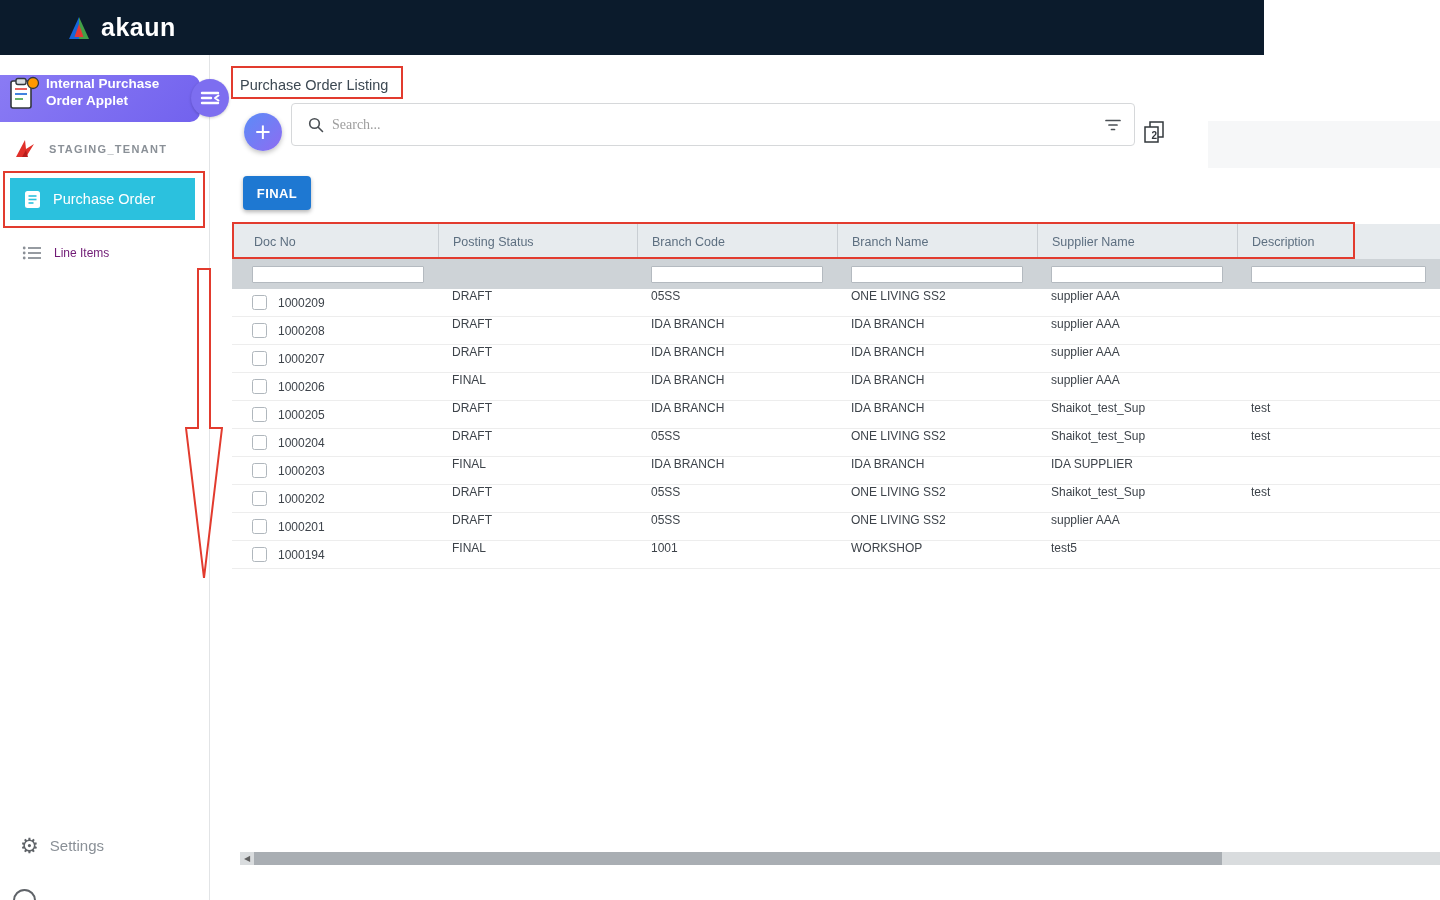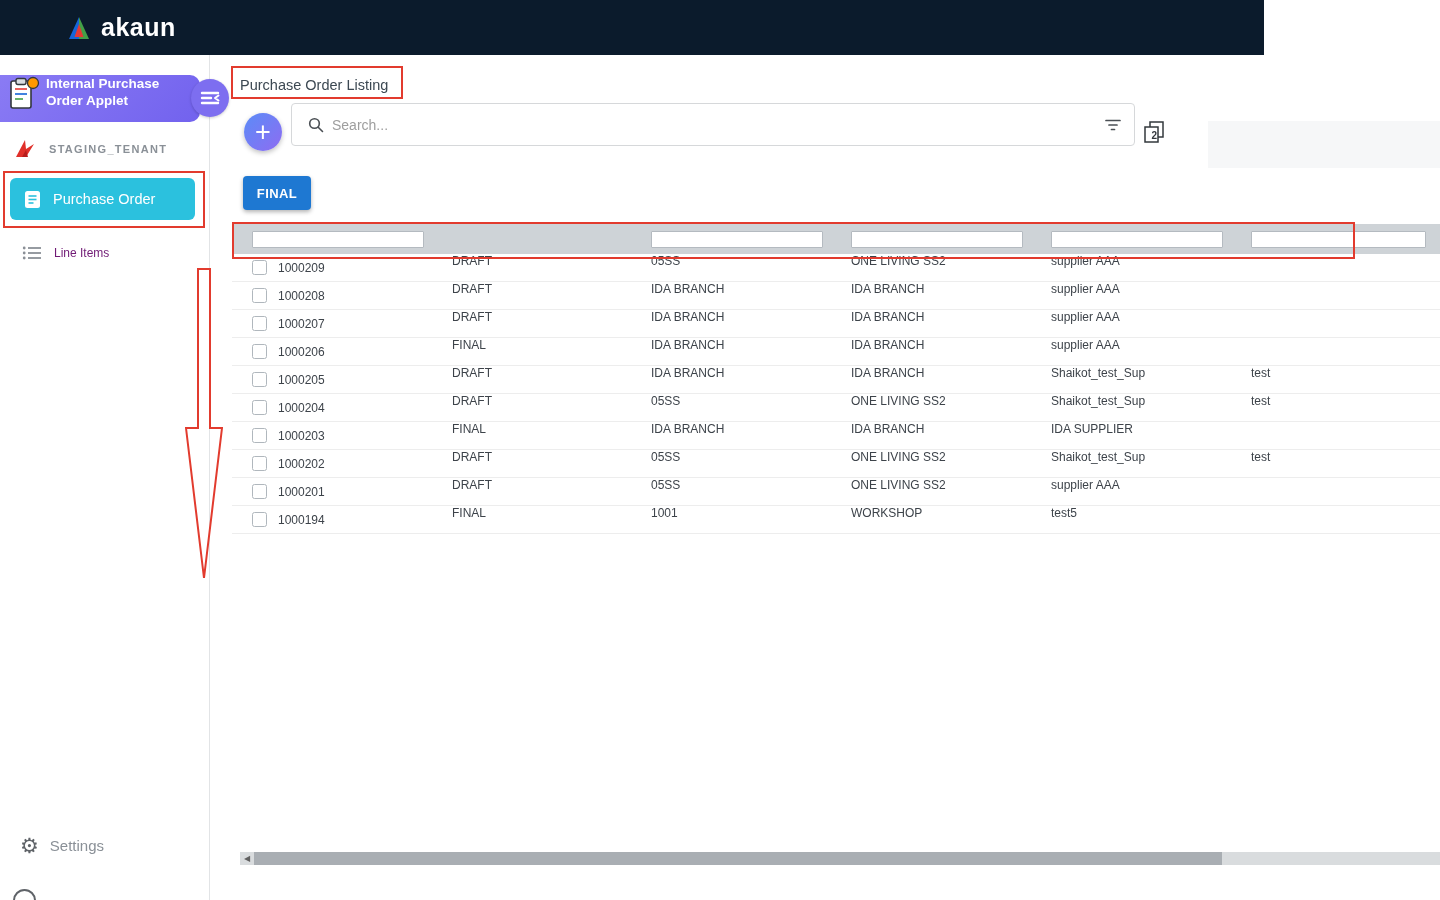--- a/index.html
+++ b/index.html
@@ -17,40 +17,40 @@
   .applet-header{position:absolute;left:0;top:20px;width:200px;height:47px;
     background:linear-gradient(135deg,#8a7bf4,#7262ee);border-radius:0 10px 10px 0;
     display:flex;align-items:flex-start;gap:5px;padding-left:3px;z-index:3}
   .applet-title{color:#fff;font-size:13.5px;font-weight:700;line-height:17px;width:135px}
   .menu-toggle{position:absolute;left:191px;top:24px;width:38px;height:38px;border:none;
     border-radius:50%;background:#7d6ef0;display:flex;align-items:center;justify-content:center;
     cursor:pointer;z-index:4;box-shadow:0 1px 3px rgba(0,0,0,.2)}
   .tenant{position:absolute;left:14px;top:83px;display:flex;align-items:center;gap:13px}
   .tenant-label{font-size:11px;font-weight:700;letter-spacing:1.3px;color:#8a9097}
   .nav-active{position:absolute;left:10px;top:123px;width:185px;height:42px;background:#2bc1de;
-    border-radius:6px;display:flex;align-items:center;gap:12px;padding-left:14px;cursor:pointer}
+    border-radius:0;display:flex;align-items:center;gap:12px;padding-left:14px;cursor:pointer}
   .nav-active span.lbl{color:#fff;font-size:14.5px;font-weight:500}
   .nav-plain{position:absolute;left:22px;top:189px;display:flex;align-items:center;gap:12px;cursor:pointer}
   .nav-plain span.lbl{color:#701a75;font-size:12px}
   .settings-row{position:absolute;left:20px;top:780px;display:flex;align-items:center;gap:11px;cursor:pointer}
   .settings-row .lbl{color:#8a9097;font-size:15px;font-weight:500}
   .gear{font-size:21px;color:#5f6368;line-height:1}
   .partial-circle{position:absolute;left:13px;top:834px;width:23px;height:23px;border:2.5px solid #5f6368;border-radius:50%}
 
   
   .main{position:absolute;left:210px;top:55px;width:1230px;height:845px;background:#fff}
   .page-title{position:absolute;left:30px;top:22px;font-size:14.5px;font-weight:400;color:#3c4852}
   .tr-panel{position:absolute;left:998px;top:66px;width:232px;height:47px;background:#f6f7f8}
   .add-btn{position:absolute;left:34px;top:58px;width:38px;height:38px;border:none;border-radius:50%;
     background:linear-gradient(135deg,#5b8cf7,#8e6cf2);color:#fff;font-size:27px;font-weight:300;
     line-height:34px;cursor:pointer;box-shadow:0 2px 5px rgba(0,0,0,.25)}
   .search-box{position:absolute;left:81px;top:48px;width:844px;height:43px;border:1px solid #d6d8da;
     border-radius:4px;background:#fff;display:flex;align-items:center;padding:0 12px 0 16px}
   .search-box input{flex:1;border:none;outline:none;font-size:14px;color:#444;margin-left:8px;
-    font-family:Liberation Sans, sans-serif}
+    font-family:Liberation Serif, serif}
   .search-box input::placeholder{color:#9e9e9e}
   .pages-icon{position:absolute;left:933px;top:65px;width:22px;height:24px;cursor:pointer}
   .final-btn{position:absolute;left:33px;top:121px;width:68px;height:34px;background:#1e78d2;border:none;
     border-radius:4px;color:#fff;font-size:13px;font-weight:700;letter-spacing:.4px;cursor:pointer;
     box-shadow:0 2px 4px rgba(0,0,0,.3);font-family:"Liberation Sans",sans-serif}
 
   
   .table{position:absolute;left:22px;top:169px;width:1208px}
   .thead{display:flex;height:35px;background:#e7ebee;align-items:center}
   .th{font-size:12.5px;color:#5d6f80;height:100%;display:flex;align-items:center;padding-left:14px;cursor:pointer}
@@ -180,20 +180,28 @@
       <rect x="7" y="2" width="13" height="15" fill="#fff" stroke="#33383d" stroke-width="1.5"></rect>
       <rect x="2" y="7" width="13" height="15" fill="#fff" stroke="#33383d" stroke-width="1.5"></rect>
       <text x="8.5" y="18.5" font-size="10" font-family="Liberation Sans, sans-serif" fill="#33383d" font-weight="bold">2</text>
     </svg>
   </div>
 
   <button class="final-btn">FINAL</button>
 
   <div class="table">
 
+    <div class="thead">
+      <div class="th c0">Doc No</div>
+      <div class="th c1">Posting Status</div>
+      <div class="th c2">Branch Code</div>
+      <div class="th c3">Branch Name</div>
+      <div class="th c4">Supplier Name</div>
+      <div class="th c5">Description</div>
+    </div>
 
     <div class="filter-row">
       <div class="fcell c0">
           <input type="text" style="">
         </div>
       <div class="fcell c1"></div>
       <div class="fcell c2">
           <input type="text" style="">
         </div>
       <div class="fcell c3">

